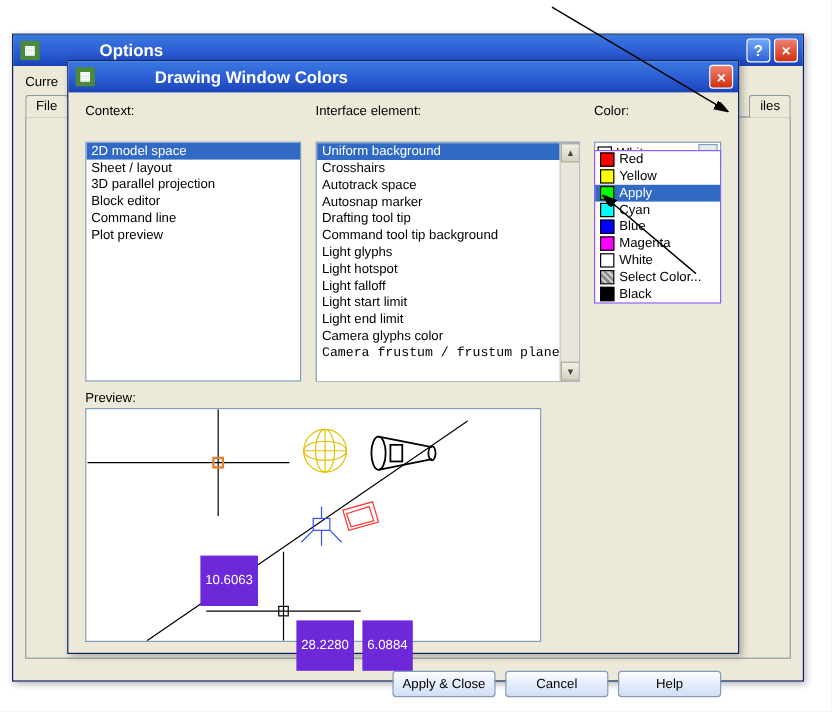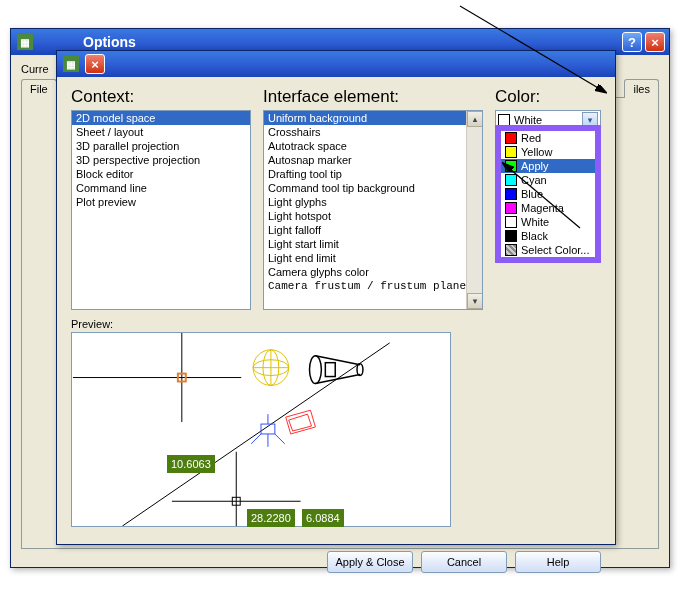--- a/index.html
+++ b/index.html
@@ -66,22 +66,22 @@
   .dialog-body {
     padding:10px 14px 14px 14px;
     color:#000;
   }
   .cols {
     display:flex;
     gap:12px;
     align-items:flex-start;
   }
   .col-label {
-    font-size:17px;
-    margin-bottom:3px;
+    font-size:11px;
+    margin-bottom:19px;
     display:block;
   }
   .listbox {
     border:1px solid #7f9db9;
     background:#fff;
     width:180px;
     height:200px;
     overflow:auto;
     font-size:11px;
   }
@@ -121,21 +121,21 @@
     margin-left:auto;
     width:16px;height:16px;
     background:linear-gradient(#eaf1fb,#bcd4f6);
     border:1px solid #7f9db9;
     display:flex;align-items:center;justify-content:center;
     font-size:9px;color:#3b5998;
   }
   .dropdown {
     position:absolute;
     top:38px; left:0; right:0;
-    border:6px solid #8b5cf6;
+    border:1px solid #8b5cf6;
     background:#fff;
     font-size:11px;
     z-index:20;
   }
   .dd-item {
     display:flex;align-items:center;
     padding:1px 4px;
   }
   .dd-item .sw {
     width:12px;height:12px;border:1px solid #000;margin-right:4px;
@@ -168,24 +168,24 @@
     stroke:#000;
     fill:none;
     stroke-width:1.5;
     pointer-events:none;
     z-index:50;
   }
   
   .pv-svg { position:absolute; inset:0; width:100%; height:100%; }
   .coord-badge {
     position:absolute;
-    background:#4d7c0f;
+    background:#6d28d9;
     color:#fff;
     font-size:11px;
-    padding:3px 4px;
+    padding:15px 4px;
     text-align:right;
   }
 </style>
 </head>
 <body>
 
 <div class="window" style="left:10px; top:28px; width:660px; height:540px;">
   <div class="titlebar">
     <span class="t-icon">▦</span>
     <span class="t-text">Options</span>
@@ -201,34 +201,34 @@
       <div style="flex:1"></div>
       <div class="tab">iles</div>
     </div>
     <div style="border:1px solid #919b9c; height:452px; background:#ece9d8;"></div>
   </div>
 </div>
 
 <div class="window" style="left:56px; top:50px; width:560px; height:495px;">
   <div class="titlebar">
     <span class="t-icon">▦</span>
+    <span class="t-text">Drawing Window Colors</span>
     <div class="win-btns">
       <div class="win-btn close">×</div>
     </div>
   </div>
   <div class="dialog-body">
     <div class="cols">
 
       <div>
         <span class="col-label">Context:</span>
         <div class="listbox" id="context-list">
             <div class="lb-item sel">2D model space</div>
             <div class="lb-item">Sheet / layout</div>
             <div class="lb-item">3D parallel projection</div>
-            <div class="lb-item">3D perspective projection</div>
             <div class="lb-item">Block editor</div>
             <div class="lb-item">Command line</div>
             <div class="lb-item">Plot preview</div>
           </div>
       </div>
 
       <div>
         <span class="col-label">Interface element:</span>
         <div class="listbox wider" id="interface-list">
           <div class="lb-item sel" style="padding-right: 18px;">Uniform background</div>
@@ -281,26 +281,26 @@
             </div>
             <div class="dd-item">
               <span class="sw" style="background: rgb(255, 0, 255);"></span>
               <span>Magenta</span>
             </div>
             <div class="dd-item">
               <span class="sw" style="background: rgb(255, 255, 255);"></span>
               <span>White</span>
             </div>
             <div class="dd-item">
+              <span class="sw" style="background: repeating-linear-gradient(45deg, rgb(136, 136, 136) 0px, rgb(136, 136, 136) 2px, rgb(204, 204, 204) 2px, rgb(204, 204, 204) 4px);"></span>
+              <span>Select Color...</span>
+            </div>
+            <div class="dd-item">
               <span class="sw" style="background: rgb(0, 0, 0);"></span>
               <span>Black</span>
-            </div>
-            <div class="dd-item">
-              <span class="sw" style="background: repeating-linear-gradient(45deg, rgb(136, 136, 136) 0px, rgb(136, 136, 136) 2px, rgb(204, 204, 204) 2px, rgb(204, 204, 204) 4px);"></span>
-              <span>Select Color...</span>
             </div>
           </div>
       </div>
     </div>
 
     <div class="preview-label">Preview:</div>
     <div class="preview-box">
       <svg class="pv-svg" viewBox="0 0 380 195">
 
         <line x1="0" y1="45" x2="170" y2="45" stroke="#000"></line>

